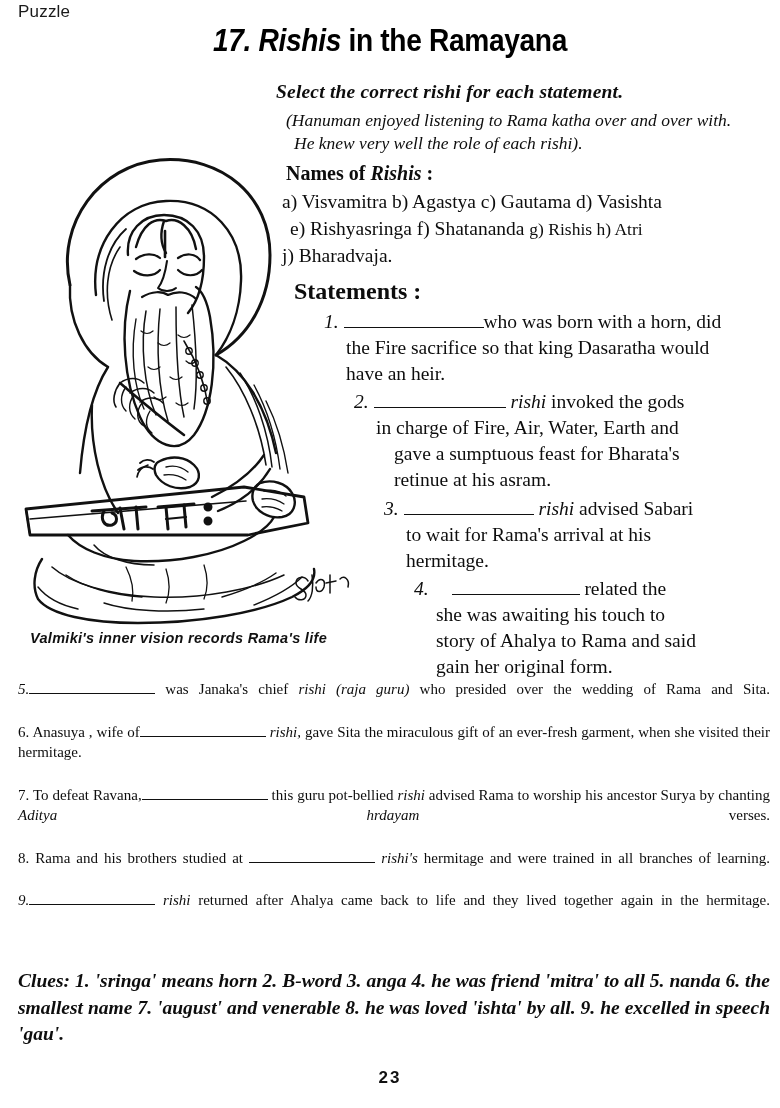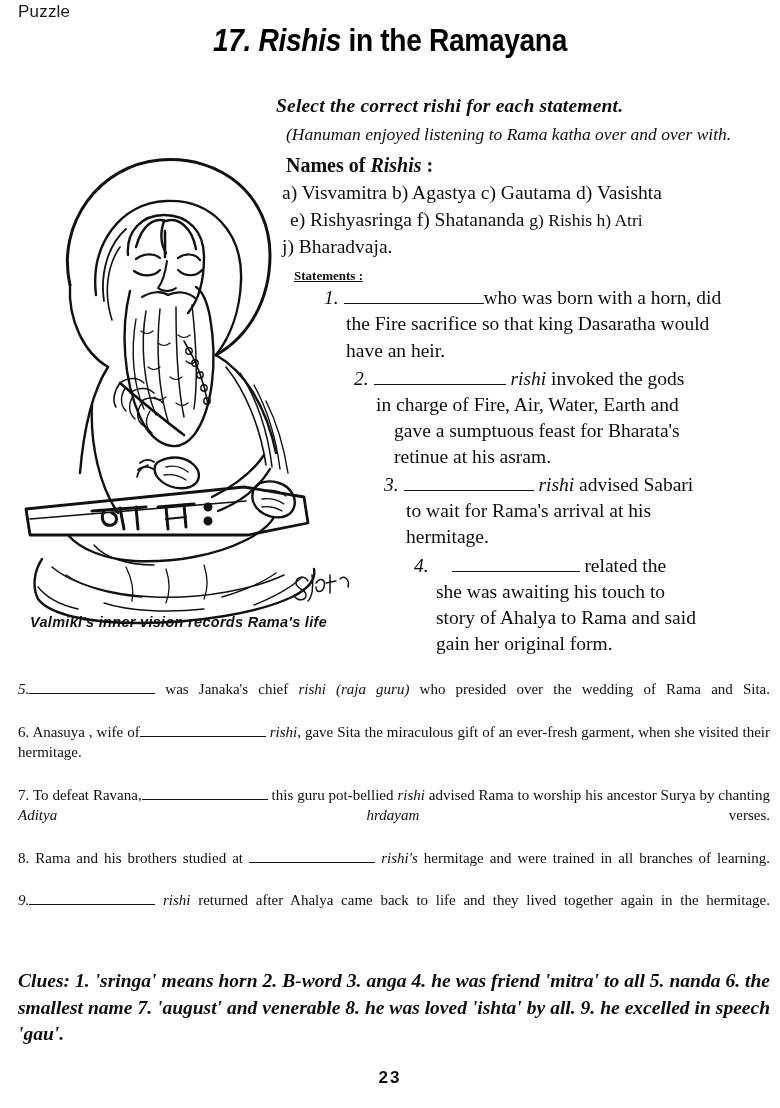--- a/index.html
+++ b/index.html
@@ -47,36 +47,36 @@
     position: absolute;
     left: 8px;
     top: 105px;
     width: 360px;
     height: 520px;
   }
   .illustration svg { display: block; width: 100%; height: 100%; }
   .caption {
     position: absolute;
     left: 30px;
-    top: 614px;
+    top: 630px;
     width: 350px;
     font-family: "Liberation Sans", sans-serif;
     font-style: italic;
     font-weight: 700;
     font-size: 14.5px;
     letter-spacing: .3px;
     color: #111;
     white-space: nowrap;
   }
 
   
   .col-right {
     position: absolute;
     left: 268px;
-    top: 93px;
+    top: 79px;
     width: 500px;
     font-size: 19.5px;
     line-height: 1.33;
   }
   .lead {
     font-weight: 700;
     font-size: 19.5px;
     font-style: italic;
     letter-spacing: .2px;
     margin: 0 0 4px 8px;
@@ -98,23 +98,22 @@
     font-size: 19.5px;
     margin: 0 0 0 14px;
     line-height: 1.38;
     white-space: nowrap;
   }
   .names-line.l2 { margin-left: 22px; }
   .names-line.l3 { margin-left: 14px; }
   .nm-sm { font-size: 17.5px; }
   .statements-head {
     font-weight: 700;
-    font-size: 13px;
+    font-size: 24px;
     margin: 6px 0 1px 26px;
-    text-decoration: underline;
   }
 
   
   .stmt {
     margin: 0 0 2px 0;
     text-align: justify;
     font-size: 19.5px;
     line-height: 1.34;
   }
   .stmt .num {
@@ -321,20 +320,21 @@
 </div>
 
 <div class="caption">Valmiki's  inner  vision  records   Rama's life</div>
 
 <div class="col-right">
 
   <div class="lead">Select  the  correct rishi   for each statement.</div>
 
   <div class="paren">
     <span>(Hanuman enjoyed listening to Rama katha over and over with.</span>
+    <span class="l2">He knew very well the role of  each rishi).</span>
   </div>
 
   <div class="names-head">
     <span>Names of </span><span class="it">Rishis</span><span> :</span>
   </div>
 
   <div class="names-line">a) Visvamitra  b) Agastya  c) Gautama  d) Vasishta</div>
   <div class="names-line l2"><span>e) Rishyasringa  f) Shatananda </span><span class="nm-sm">g) Rishis  h) Atri</span></div>
   <div class="names-line l3">j) Bharadvaja.</div>
 

